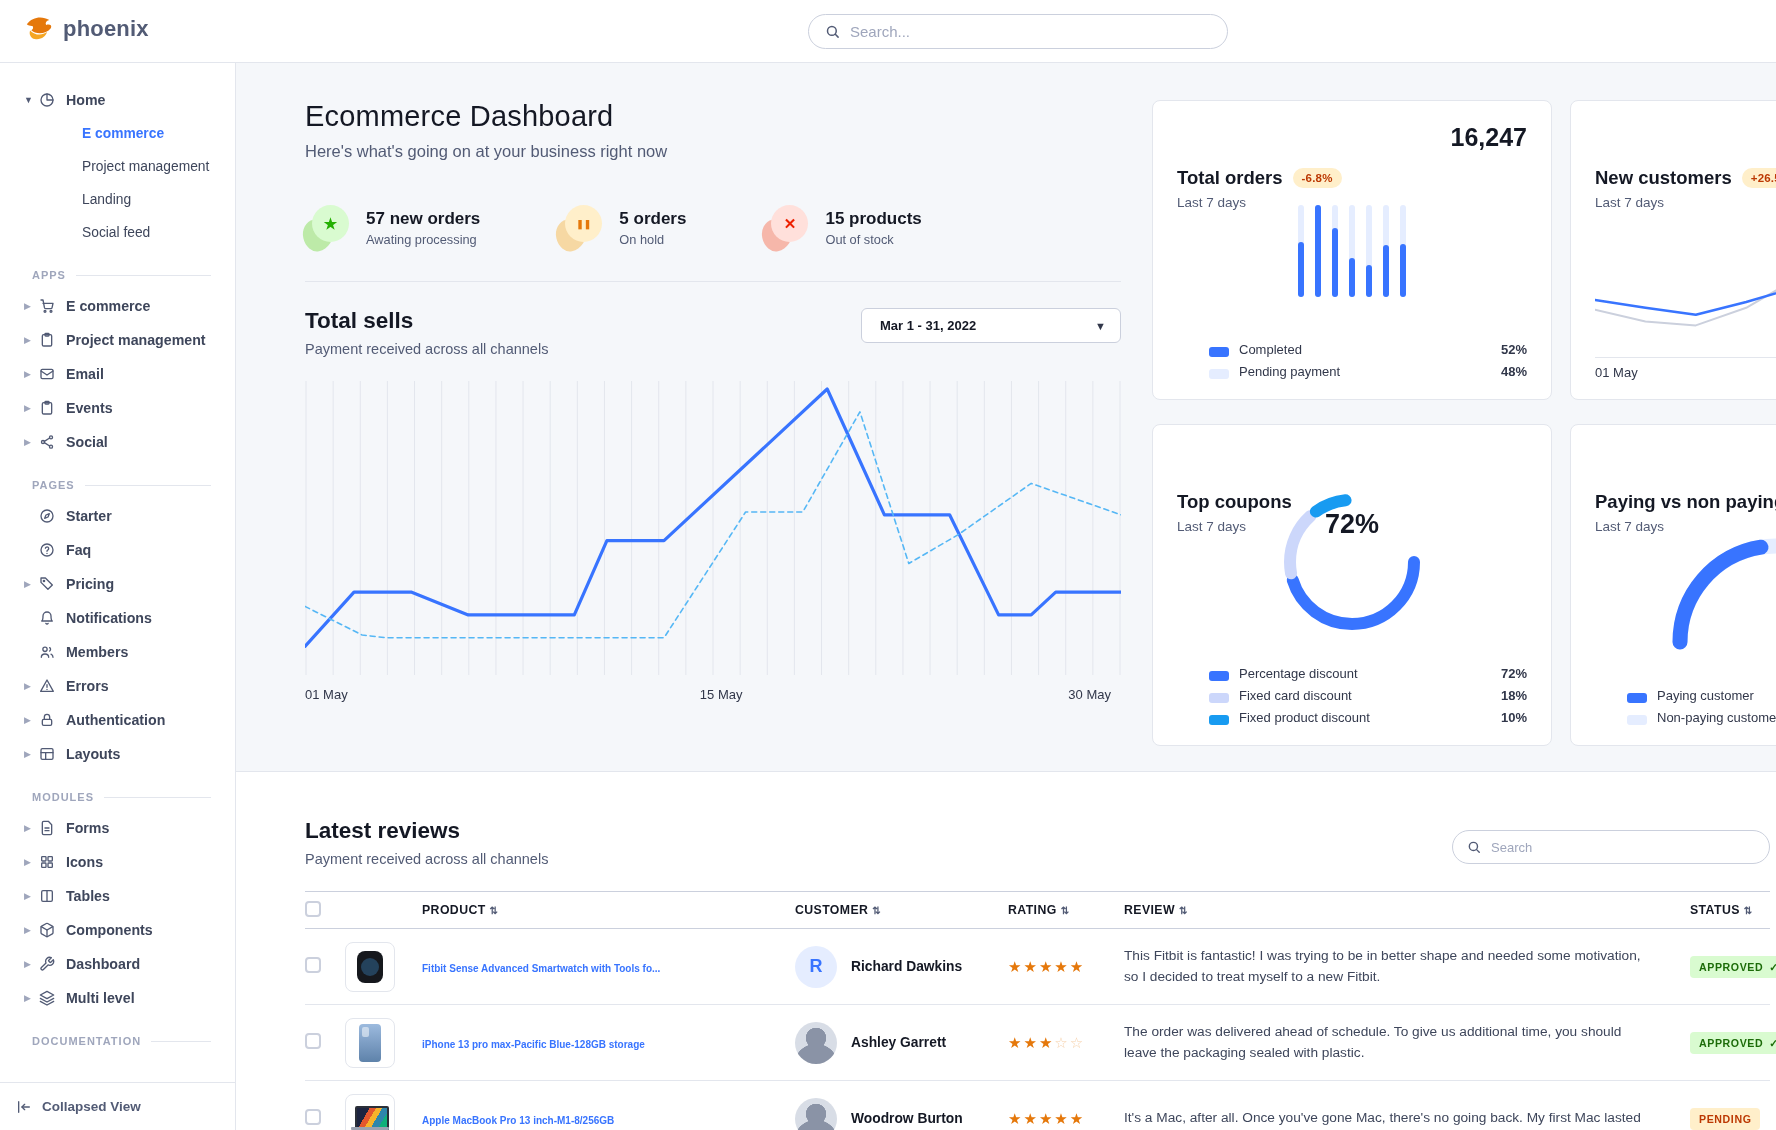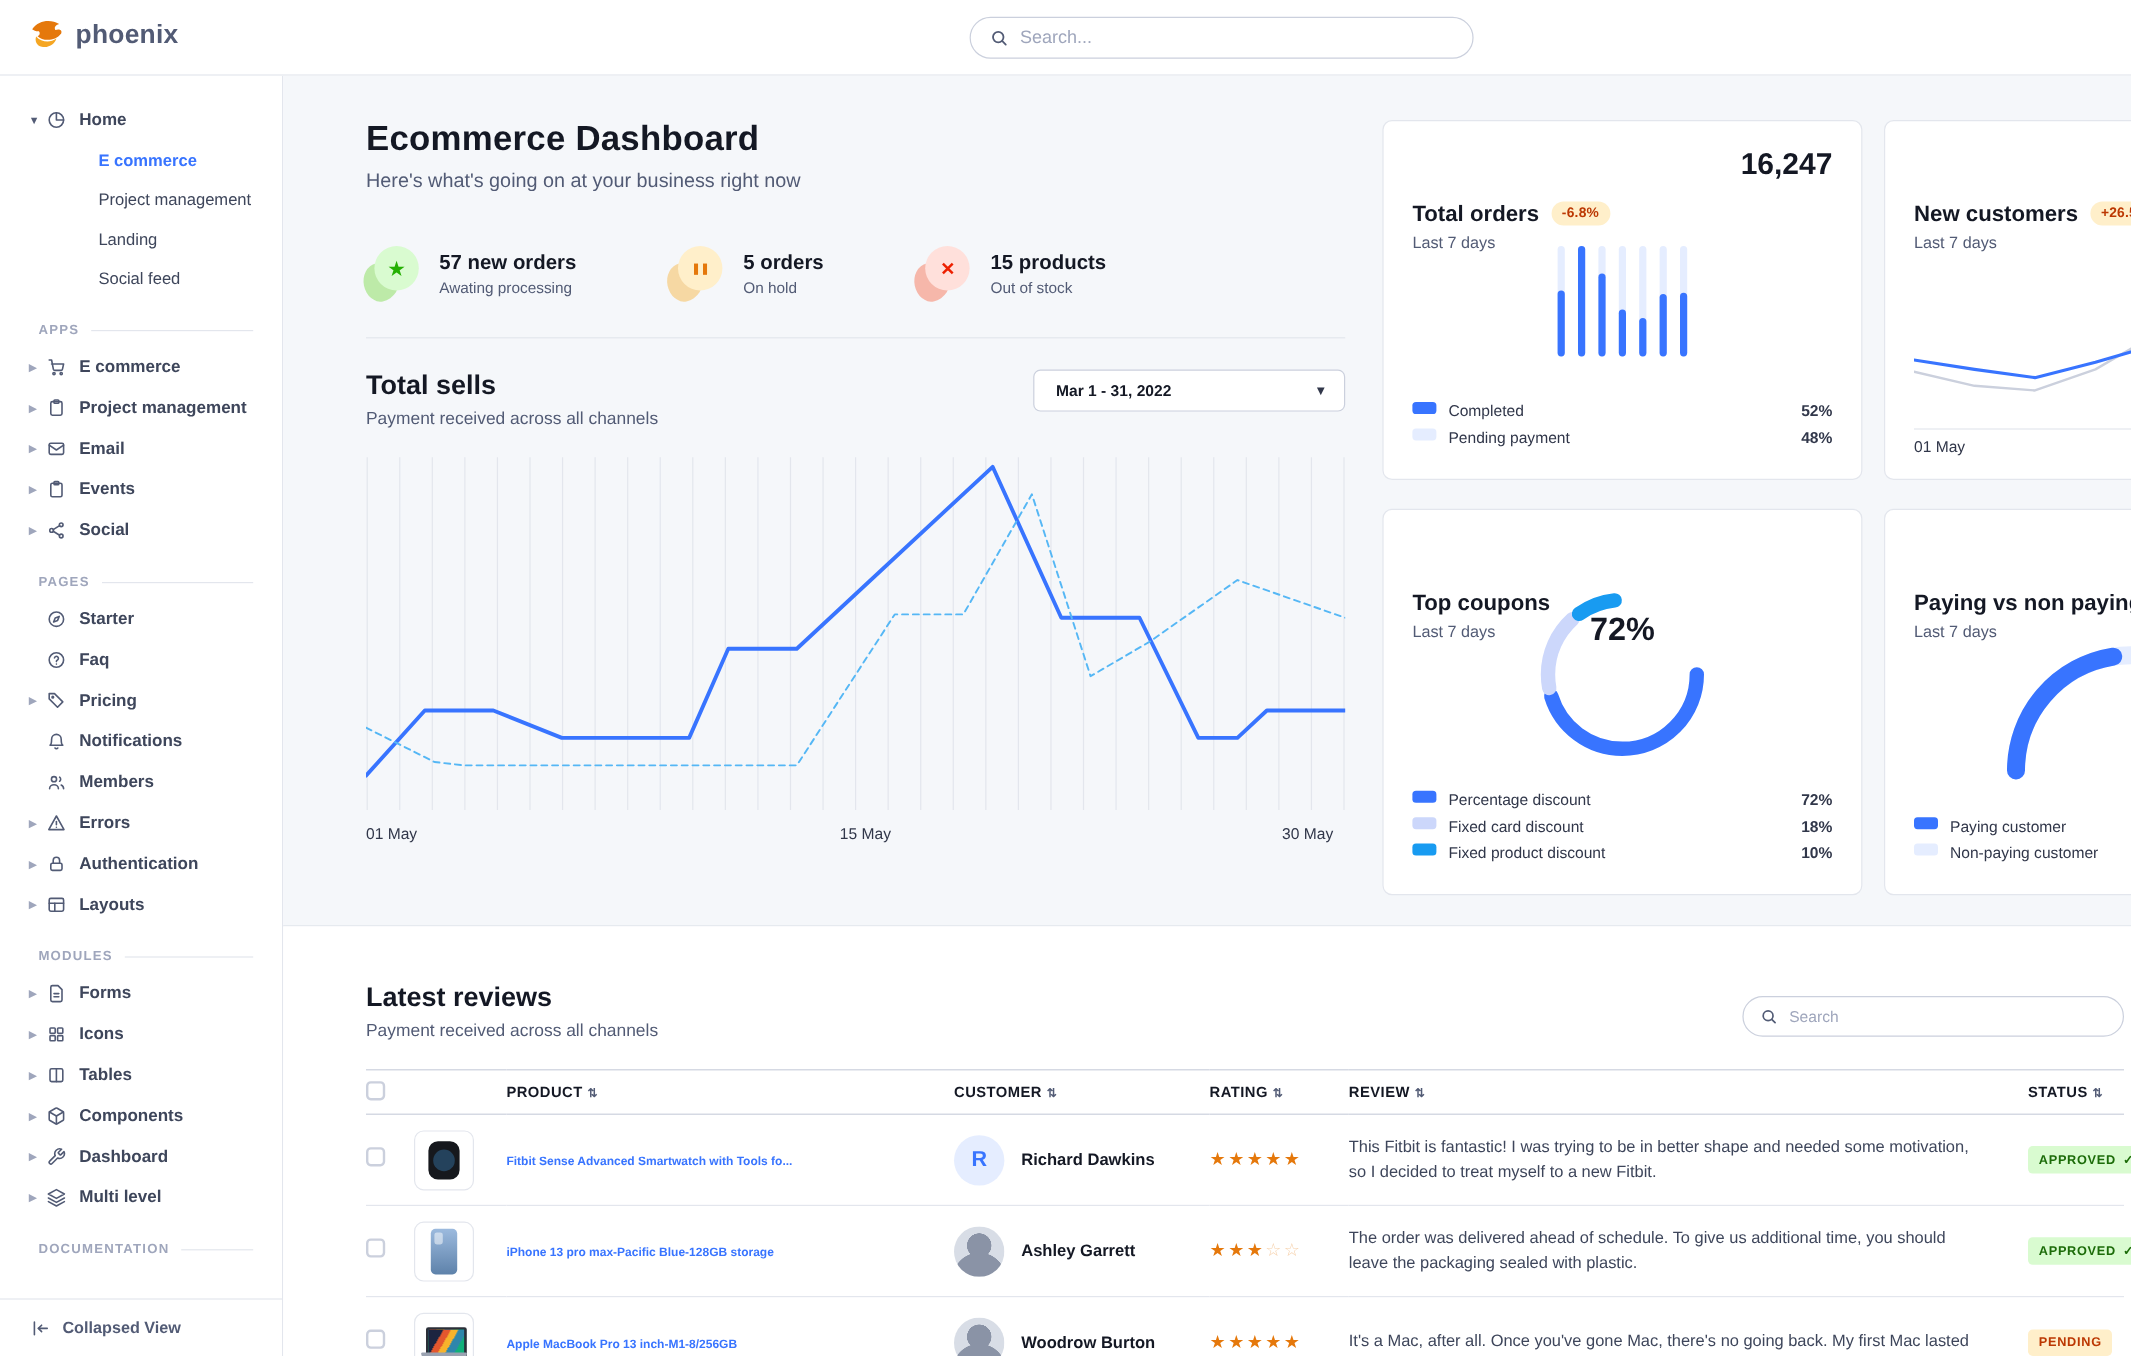--- a/index.html
+++ b/index.html
@@ -24,30 +24,30 @@
   .nav-caret.open { color:#525b75; }
   .nav-ico { width:17px; height:17px; margin-right:11px; flex:none; display:flex; align-items:center; justify-content:center; }
   .nav-ico svg { width:16px; height:16px; }
   .nav-label { font-size:14.2px; font-weight:600; color:#3e465b; white-space:nowrap; }
   .nav-sub { display:flex; align-items:center; height:33px; padding-left:82px; cursor:pointer; }
   .nav-sub .nav-label { font-weight:500; font-size:13.8px; color:#3e465b; }
   .nav-sub.active .nav-label { color:#3874ff; font-weight:600; }
   .nav-section { display:flex; align-items:center; gap:10px; padding:20px 24px 8px 32px; }
   .nav-section-label { font-size:11px; font-weight:700; letter-spacing:1px; color:#9fa6bc; white-space:nowrap; }
   .nav-section-rule { flex:1; height:1px; background:#e3e6ed; }
-  .sidebar-footer { position:absolute; bottom:0; left:0; width:235px; height:48px; border-top:1px solid #e3e6ed; display:flex; align-items:center; gap:10px; padding-left:26px; background:#fff; cursor:pointer; }
+  .sidebar-footer { position:absolute; bottom:0; left:0; width:235px; height:48px; border-top:1px solid #e3e6ed; display:flex; align-items:center; gap:10px; padding-left:16px; background:#fff; cursor:pointer; }
   .sidebar-footer svg { width:16px; height:16px; }
   .sidebar-footer span { font-size:13.5px; font-weight:600; color:#525b75; }
 
   
   .main { position:absolute; top:63px; left:236px; width:1540px; height:1067px; }
   .hero { position:relative; width:100%; height:709px; background:#f5f7fa; border-bottom:1px solid #e3e6ed; padding:37px 0 0 69px; overflow:hidden; }
   .hero-flex { display:flex; }
   .left-col { width:816px; flex:none; margin-right:31px; }
-  .page-title { font-size:29px; font-weight:700; color:#141824; letter-spacing:.2px; }
+  .page-title { font-size:29px; font-weight:400; color:#141824; letter-spacing:.2px; }
   .page-sub { margin-top:9px; font-size:16.5px; color:#525b75; }
   .stats-row { margin-top:44px; display:flex; align-items:center; gap:78px; }
   .stat { display:flex; align-items:center; gap:17px; }
   .stat-icon { position:relative; width:44px; height:46px; flex:none; }
   .stat-blob { position:absolute; left:-2px; bottom:0; width:30px; height:32px; border-radius:45% 55% 58% 42% / 50% 45% 55% 50%; transform:rotate(-12deg); }
   .stat-circle { position:absolute; right:0; top:0; width:37px; height:37px; border-radius:50%; display:flex; align-items:center; justify-content:center; font-size:15px; font-weight:700; }
   .stat-num { font-size:17px; font-weight:800; color:#141824; }
   .stat-sub { margin-top:3px; font-size:12.8px; color:#525b75; }
   .hr { margin-top:30px; height:1px; background:#e3e6ed; width:816px; }
   .sells-head { margin-top:26px; display:flex; align-items:flex-start; }
@@ -68,21 +68,21 @@
   .card { background:#fff; border:1px solid #e3e6ed; border-radius:8px; padding:22px 24px; position:relative; overflow:hidden; }
   .card-title-row { display:flex; align-items:center; gap:10px;margin-top:44px; }
   .card-title { font-size:18.5px; font-weight:800; color:#141824; }
   .badge { font-size:11.5px; font-weight:700; padding:4px 9px; border-radius:10px; background:#ffefca; color:#bc3803; letter-spacing:.2px; }
   .card-sub { margin-top:6px; font-size:13.5px; color:#525b75; }
   .big-num { position:absolute; top:22px; right:24px; font-size:25px; font-weight:800; color:#141824; }
   .mini-bars { position:absolute; top:104px; left:0; width:100%; display:flex; justify-content:center; gap:10.5px; }
   .mini-bar { width:6.5px; height:92px; background:#e5edff; border-radius:4px; position:relative; }
   .mini-bar i { position:absolute; bottom:0; left:0; width:100%; background:#3874ff; border-radius:4px; display:block; }
   .legend { position:absolute; left:24px; right:24px; bottom:20px; }
-  .legend-row { display:flex; align-items:flex-start; gap:10px; height:22px; }
+  .legend-row { display:flex; align-items:flex-end; gap:10px; height:22px;margin-left:32px; }
   .chip { width:20px; height:10px; border-radius:3px; flex:none; }
   .legend-label { font-size:13px; color:#31374a; font-weight:500; }
   .legend-val { margin-left:auto; font-size:13px; color:#31374a; font-weight:600; }
   .donut-wrap { position:absolute; top:62px; left:0; width:100%; display:flex; justify-content:center; }
   .donut-center { position:absolute; top:84px; left:0; width:100%; text-align:center; font-size:27px; font-weight:600; color:#141824; }
   .nc-chart { position:absolute; top:140px; left:24px; right:0; }
   .nc-axis { position:absolute; top:256px; left:24px; right:0; height:1px; background:#e3e6ed; }
   .nc-xlabel { position:absolute; top:264px; left:24px; font-size:13px; color:#31374a; }
   .gauge-wrap { position:absolute; top:52px; left:0; right:0; }
 

